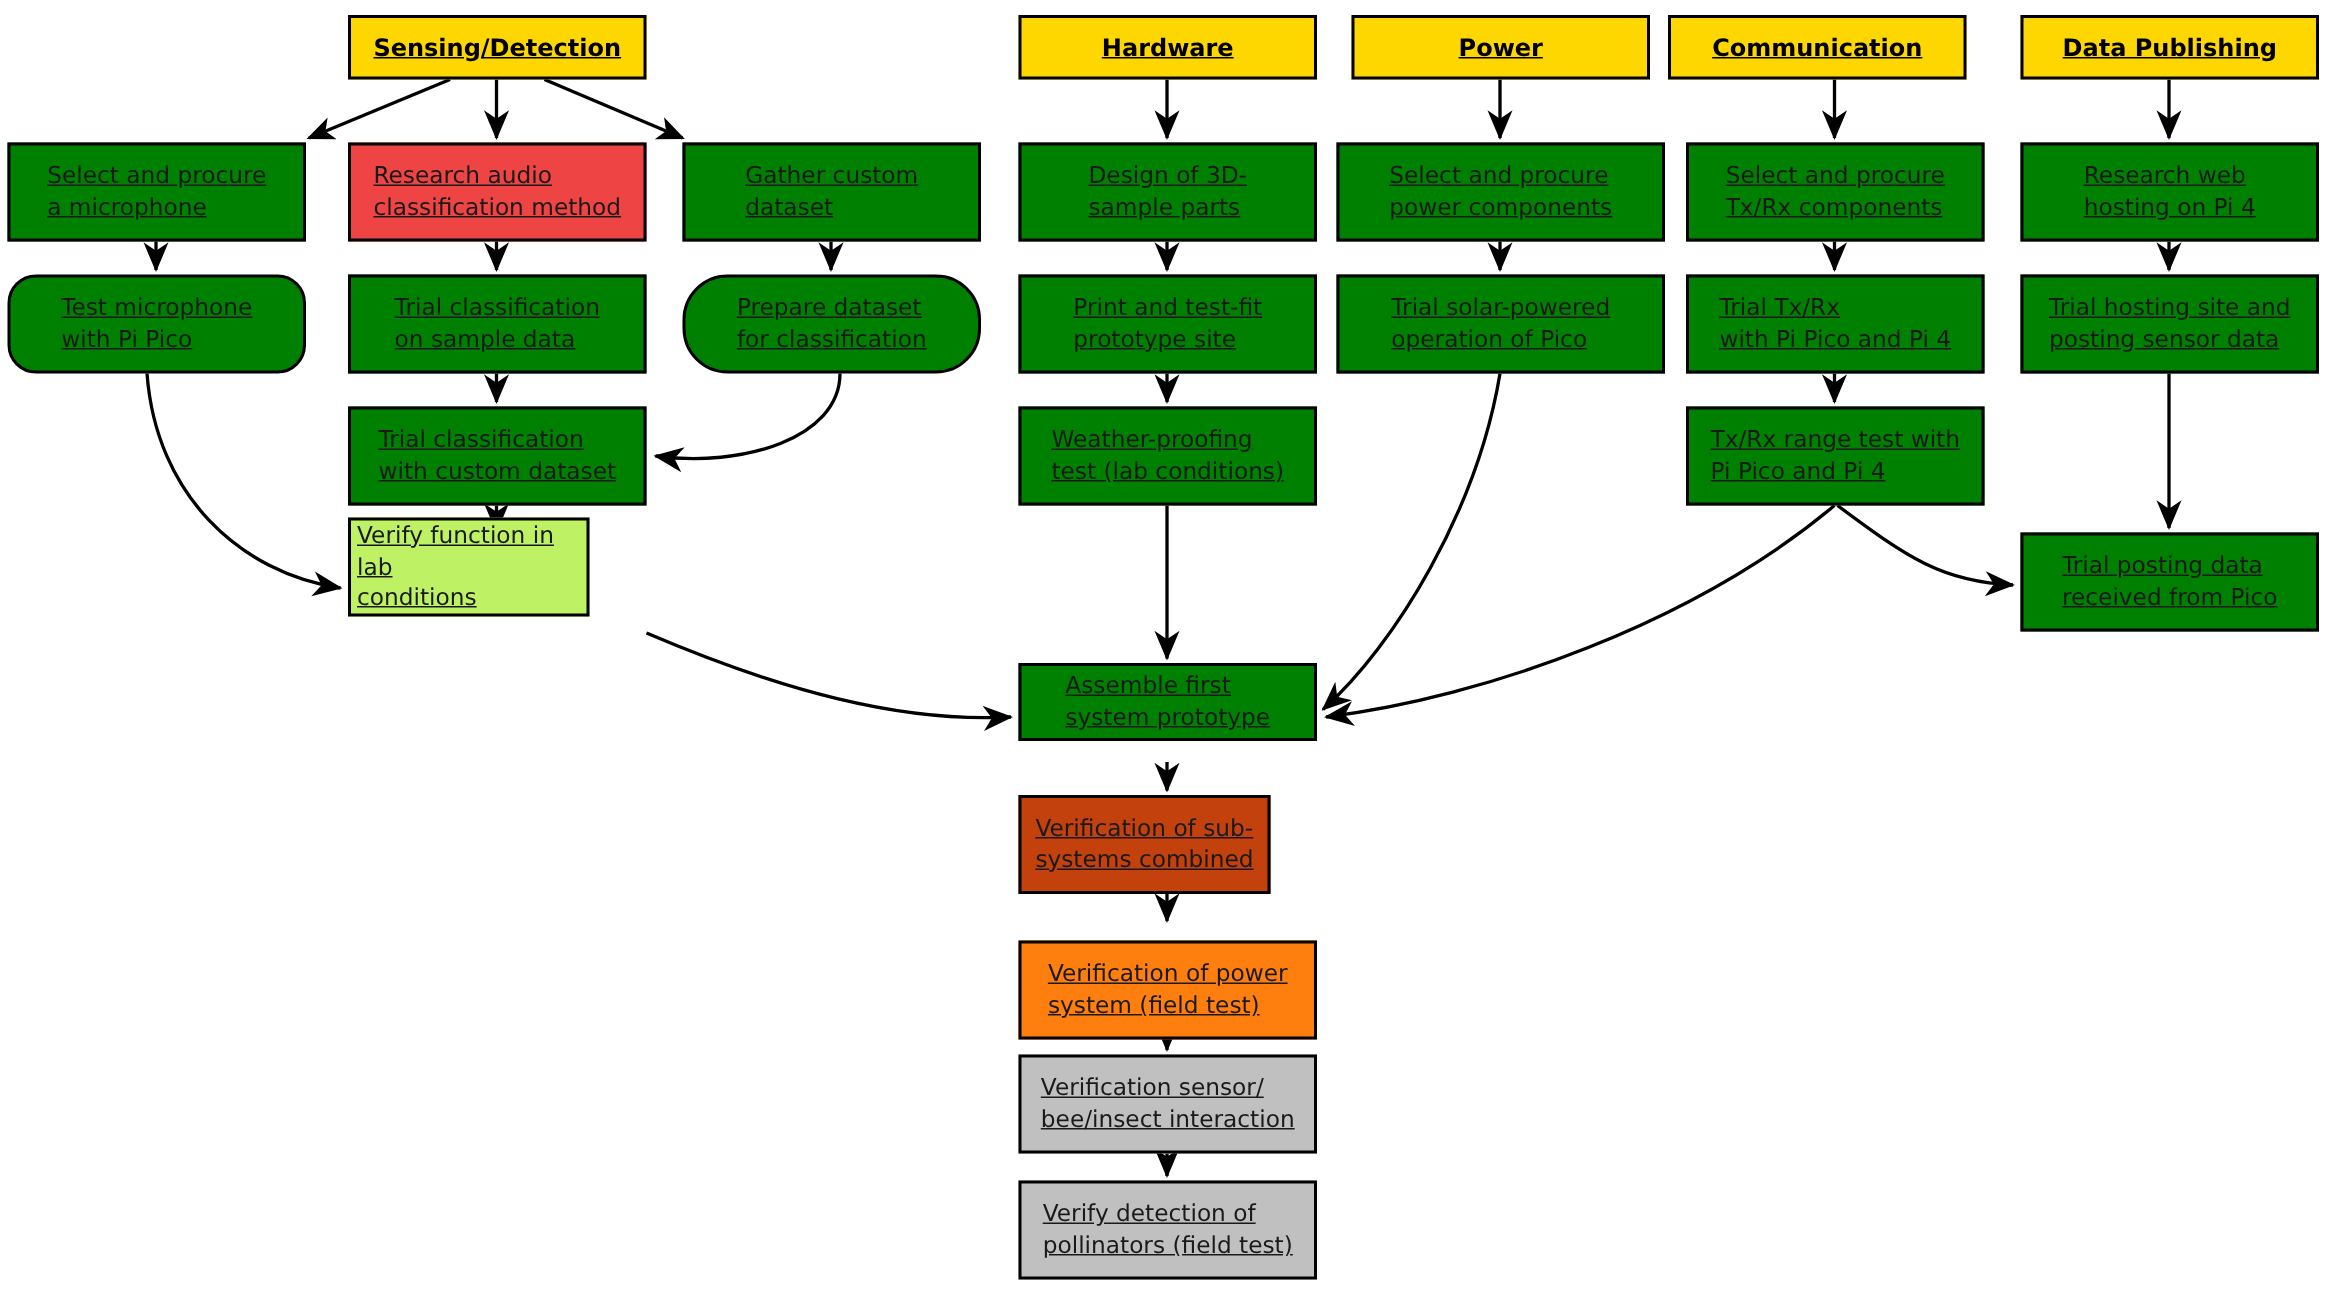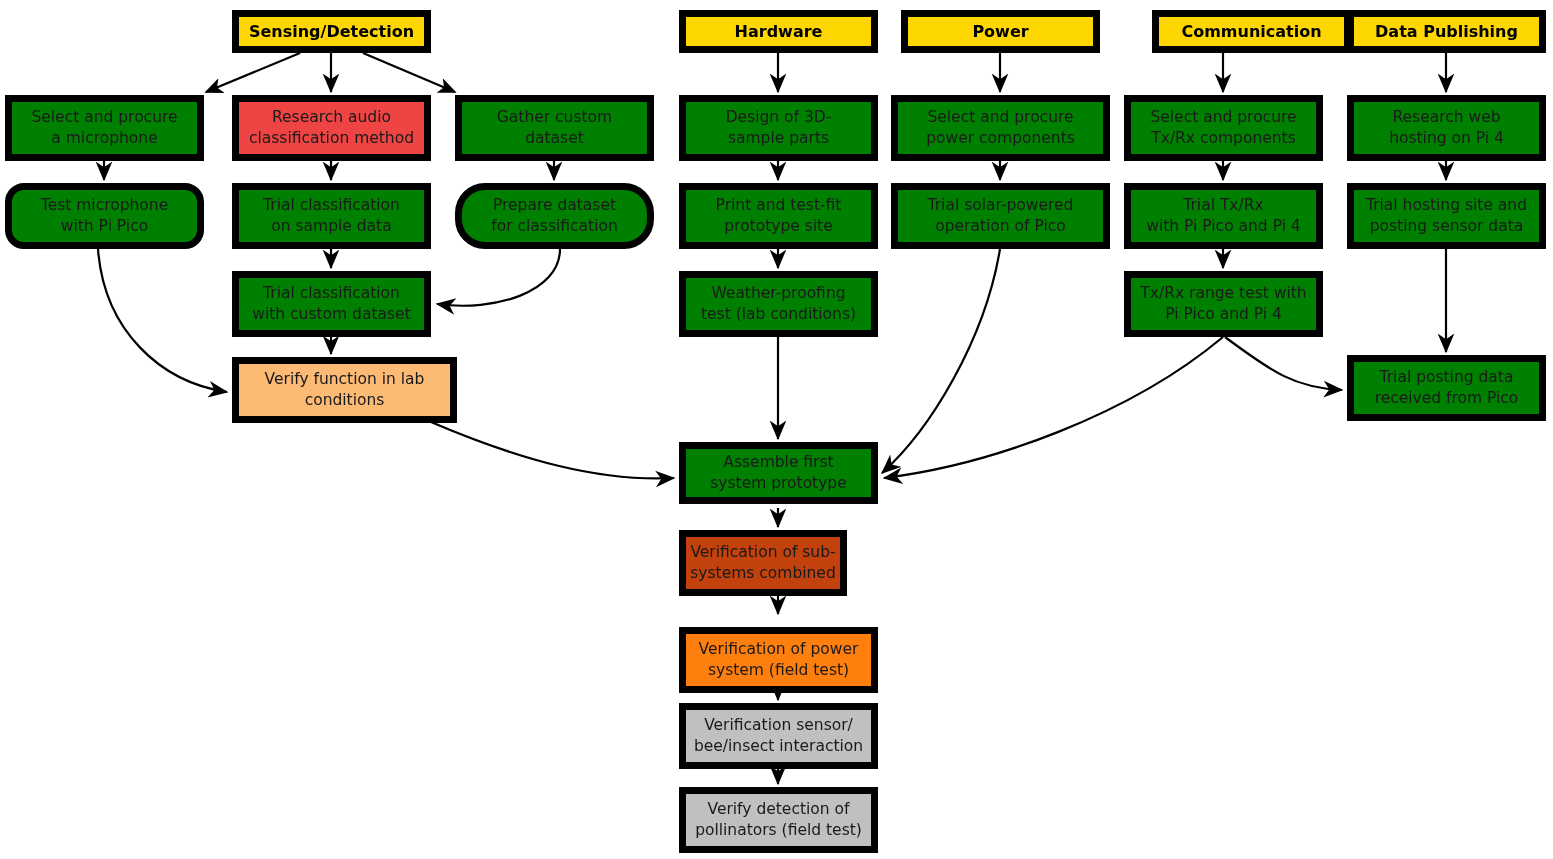--- a/index.html
+++ b/index.html
@@ -19,31 +19,32 @@
     position: absolute;
     left: 0;
     top: 0;
     width: 1553px;
     height: 859px;
     pointer-events: none;
   }
   .node {
     position: absolute;
     box-sizing: border-box;
-    border: 7px solid #14532d;
+    border: 2px solid #14532d;
     display: flex;
     align-items: center;
     justify-content: center;
-    text-align: center;
+    text-align: left;
     color: #1a1a1a;
     font-size: 15.5px;
     line-height: 1.35;
     white-space: pre-line;
     padding: 2px 4px;
     z-index: 2;
+    text-decoration: underline;
   }
   .node.header {
     font-weight: bold;
     font-size: 16px;
     color: #000000;
   }
 </style>
 </head>
 <body>
 
@@ -89,37 +90,37 @@
         <path d="M 778,596 L 778,614" marker-end="url(#arrow-small)"></path>
         <path d="M 778,683 L 778,700" marker-end="url(#arrow-small)"></path>
         <path d="M 778,769 L 778,784" marker-end="url(#arrow-small)"></path>
       </g>
   </svg>
 
   <div id="node-layer">
       <div class="node header" style="left: 232px; top: 10px; width: 199px; height: 43px; background: rgb(255, 215, 0); border-color: rgb(0, 0, 0);">Sensing/Detection</div>
       <div class="node header" style="left: 679px; top: 10px; width: 199px; height: 43px; background: rgb(255, 215, 0); border-color: rgb(0, 0, 0);">Hardware</div>
       <div class="node header" style="left: 901px; top: 10px; width: 199px; height: 43px; background: rgb(255, 215, 0); border-color: rgb(0, 0, 0);">Power</div>
-      <div class="node header" style="left: 1152px; top: 10px; width: 199px; height: 43px; background: rgb(255, 215, 0); border-color: rgb(0, 0, 0);">Communication</div>
+      <div class="node header" style="left: 1112px; top: 10px; width: 199px; height: 43px; background: rgb(255, 215, 0); border-color: rgb(0, 0, 0);">Communication</div>
       <div class="node header" style="left: 1347px; top: 10px; width: 199px; height: 43px; background: rgb(255, 215, 0); border-color: rgb(0, 0, 0);">Data Publishing</div>
       <div class="node" style="left: 5px; top: 95px; width: 199px; height: 66px; background: rgb(0, 128, 0); border-color: rgb(0, 0, 0);">Select and procure
 a microphone</div>
       <div class="node" style="left: 232px; top: 95px; width: 199px; height: 66px; background: #ef4444; border-color: rgb(0, 0, 0);">Research audio
 classification method</div>
       <div class="node" style="left: 455px; top: 95px; width: 199px; height: 66px; background: rgb(0, 128, 0); border-color: rgb(0, 0, 0);">Gather custom
 dataset</div>
       <div class="node" style="left: 5px; top: 183px; width: 199px; height: 66px; background: rgb(0, 128, 0); border-color: rgb(0, 0, 0); border-radius: 19px;">Test microphone
 with Pi Pico</div>
       <div class="node" style="left: 232px; top: 183px; width: 199px; height: 66px; background: rgb(0, 128, 0); border-color: rgb(0, 0, 0);">Trial classification
 on sample data</div>
       <div class="node" style="left: 455px; top: 183px; width: 199px; height: 66px; background: rgb(0, 128, 0); border-color: rgb(0, 0, 0); border-radius: 30px;">Prepare dataset
 for classification</div>
       <div class="node" style="left: 232px; top: 271px; width: 199px; height: 66px; background: rgb(0, 128, 0); border-color: rgb(0, 0, 0);">Trial classification
 with custom dataset</div>
-      <div class="node" style="left: 232px; top: 357px; width: 225px; height: 66px; background: #fdba74; border-color: rgb(0, 0, 0);">Verify function in lab
+      <div class="node" style="left: 232px; top: 345px; width: 161px; height: 66px; background: #bef264; border-color: rgb(0, 0, 0);">Verify function in lab
 conditions</div>
       <div class="node" style="left: 679px; top: 95px; width: 199px; height: 66px; background: rgb(0, 128, 0); border-color: rgb(0, 0, 0);">Design of 3D-
 sample parts</div>
       <div class="node" style="left: 679px; top: 183px; width: 199px; height: 66px; background: rgb(0, 128, 0); border-color: rgb(0, 0, 0);">Print and test-fit
 prototype site</div>
       <div class="node" style="left: 679px; top: 271px; width: 199px; height: 66px; background: rgb(0, 128, 0); border-color: rgb(0, 0, 0);">Weather-proofing
 test (lab conditions)</div>
       <div class="node" style="left: 891px; top: 95px; width: 219px; height: 66px; background: rgb(0, 128, 0); border-color: rgb(0, 0, 0);">Select and procure
 power components</div>
       <div class="node" style="left: 891px; top: 183px; width: 219px; height: 66px; background: rgb(0, 128, 0); border-color: rgb(0, 0, 0);">Trial solar-powered
@@ -129,21 +130,21 @@
       <div class="node" style="left: 1124px; top: 183px; width: 199px; height: 66px; background: rgb(0, 128, 0); border-color: rgb(0, 0, 0);">Trial Tx/Rx
 with Pi Pico and Pi 4</div>
       <div class="node" style="left: 1124px; top: 271px; width: 199px; height: 66px; background: rgb(0, 128, 0); border-color: rgb(0, 0, 0);">Tx/Rx range test with
 Pi Pico and Pi 4</div>
       <div class="node" style="left: 1347px; top: 95px; width: 199px; height: 66px; background: rgb(0, 128, 0); border-color: rgb(0, 0, 0);">Research web
 hosting on Pi 4</div>
       <div class="node" style="left: 1347px; top: 183px; width: 199px; height: 66px; background: rgb(0, 128, 0); border-color: rgb(0, 0, 0);">Trial hosting site and
 posting sensor data</div>
       <div class="node" style="left: 1347px; top: 355px; width: 199px; height: 66px; background: rgb(0, 128, 0); border-color: rgb(0, 0, 0);">Trial posting data
 received from Pico</div>
-      <div class="node" style="left: 679px; top: 442px; width: 199px; height: 62px; background: rgb(0, 128, 0); border-color: rgb(0, 0, 0);">Assemble first
+      <div class="node" style="left: 679px; top: 442px; width: 199px; height: 52px; background: rgb(0, 128, 0); border-color: rgb(0, 0, 0);">Assemble first
 system prototype</div>
       <div class="node" style="left: 679px; top: 530px; width: 168px; height: 66px; background: #c2410c; border-color: rgb(0, 0, 0);">Verification of sub-
 systems combined</div>
       <div class="node" style="left: 679px; top: 627px; width: 199px; height: 66px; background: rgb(255, 127, 14); border-color: rgb(0, 0, 0);">Verification of power
 system (field test)</div>
       <div class="node" style="left: 679px; top: 703px; width: 199px; height: 66px; background: rgb(192, 192, 192); border-color: rgb(0, 0, 0);">Verification sensor/
 bee/insect interaction</div>
       <div class="node" style="left: 679px; top: 787px; width: 199px; height: 66px; background: rgb(192, 192, 192); border-color: rgb(0, 0, 0);">Verify detection of
 pollinators (field test)</div>
     </div>

